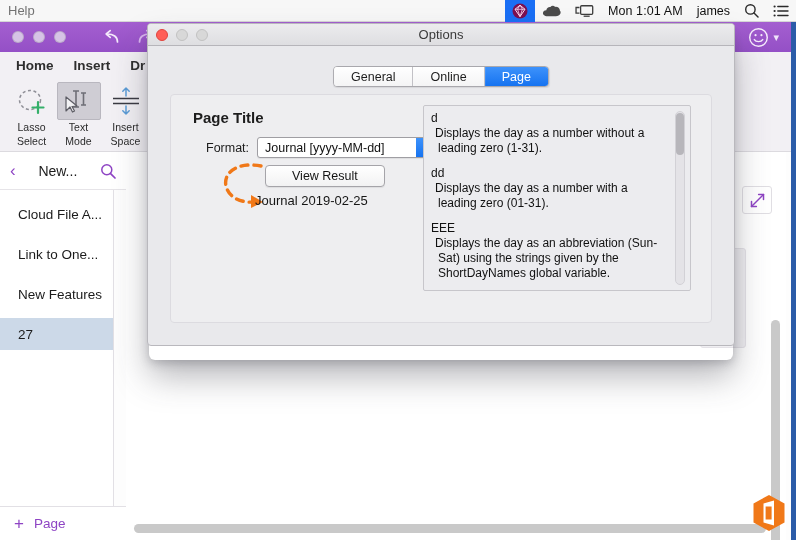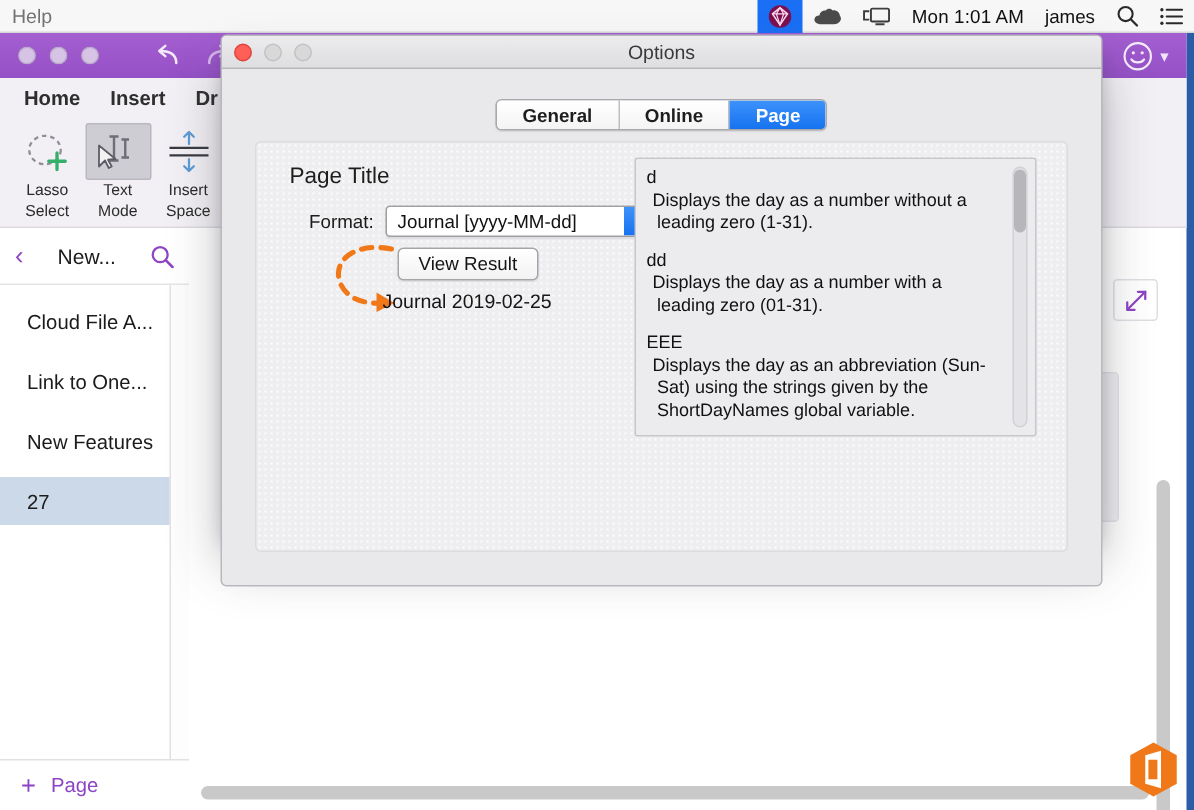--- a/index.html
+++ b/index.html
@@ -122,21 +122,21 @@
     position:absolute; right:40px; top:96px; width:46px; height:100px;
     background:#f0eff2; border:1px solid #e4e2e7; border-radius:3px;
   }
 
   
   .dialog-shadow {
     position:absolute; left:149px; top:30px; width:584px; height:330px;
     border-radius:6px; box-shadow:0 16px 34px rgba(60,60,70,0.38), 0 3px 10px rgba(60,60,70,0.25);
   }
   .dialog {
-    position:absolute; left:147px; top:23px; width:588px; height:368px;
+    position:absolute; left:147px; top:23px; width:588px; height:323px;
     background:#e9e9ec; border:1px solid #b9b8bd; border-radius:4px;
     overflow:hidden;
   }
   .dlg-titlebar {
     position:absolute; left:0; top:0; width:100%; height:22px;
     background: linear-gradient(180deg,#ececee 0%,#dedee1 100%);
     border-bottom:1px solid #b6b5ba;
     display:flex; align-items:center;
   }
   .dlg-tl { display:flex; gap:8px; padding-left:8px; }
@@ -152,57 +152,56 @@
     position:absolute; left:50%; transform:translateX(-50%); top:42px;
     display:flex; height:21px;
     border:1px solid #a9a8ad; border-radius:4px; overflow:hidden;
     background:#fff; box-shadow:0 1px 1px rgba(0,0,0,0.08);
   }
   .seg {
     display:flex; align-items:center; justify-content:center;
     padding:0 17px; font-size:12.5px; color:#1e1e1e;
     background:linear-gradient(180deg,#ffffff 0%,#f4f4f5 100%);
     border-right:1px solid #bdbcc1;
-    font-weight:bold;
   }
   .seg:last-child { border-right:none; }
   .seg.active {
     background:linear-gradient(180deg,#3d92fb 0%,#1673f0 100%);
     color:#ffffff;
   }
 
   .dlg-panel {
     position:absolute; left:22px; top:70px; right:22px; bottom:22px;
     background:#eeeef0;
     background-image: radial-gradient(rgba(255,255,255,0.85) 0.6px, transparent 0.7px);
     background-size:4px 4px;
     border:1px solid #dcdbe0; border-radius:4px;
   }
   .panel-heading {
     position:absolute; left:22px; top:14px;
-    font-size:15px; font-weight:normal; color:#1d1d1d;
+    font-size:15px; font-weight:bold; color:#1d1d1d;
   }
   .format-row {
     position:absolute; left:22px; top:42px; display:flex; align-items:center; gap:8px;
   }
   .format-label { font-size:12.5px; color:#1c1c1c;margin-left:13px; }
   .combo {
     display:flex; align-items:center; width:182px; height:21px;
     background:#ffffff; border:1px solid #9f9ea3; border-radius:3px;
     box-shadow:0 1px 1px rgba(0,0,0,0.07); overflow:hidden;
   }
   .combo-value { flex:1; padding-left:7px; font-size:12.5px; color:#111; white-space:nowrap; }
   .combo-arrow {
     width:22px; height:100%; background:linear-gradient(180deg,#3d92fb 0%,#1673f0 100%);
     display:flex; align-items:center; justify-content:center;
     color:#fff; font-size:9px;
   }
   .view-result-btn {
     position:absolute; left:94px; top:70px;
-    height:22px; padding:0 13px;
+    height:22px; padding:0 26px;
     display:flex; align-items:center; justify-content:center;
     font-size:12.5px; color:#141414;
     background:linear-gradient(180deg,#ffffff 0%,#f2f2f3 100%);
     border:1px solid #a5a4a9; border-radius:4px;
     box-shadow:0 1px 1px rgba(0,0,0,0.07);
   }
   .result-text {
     position:absolute; left:84px; top:98px;
     font-size:13px; color:#161616;
   }

